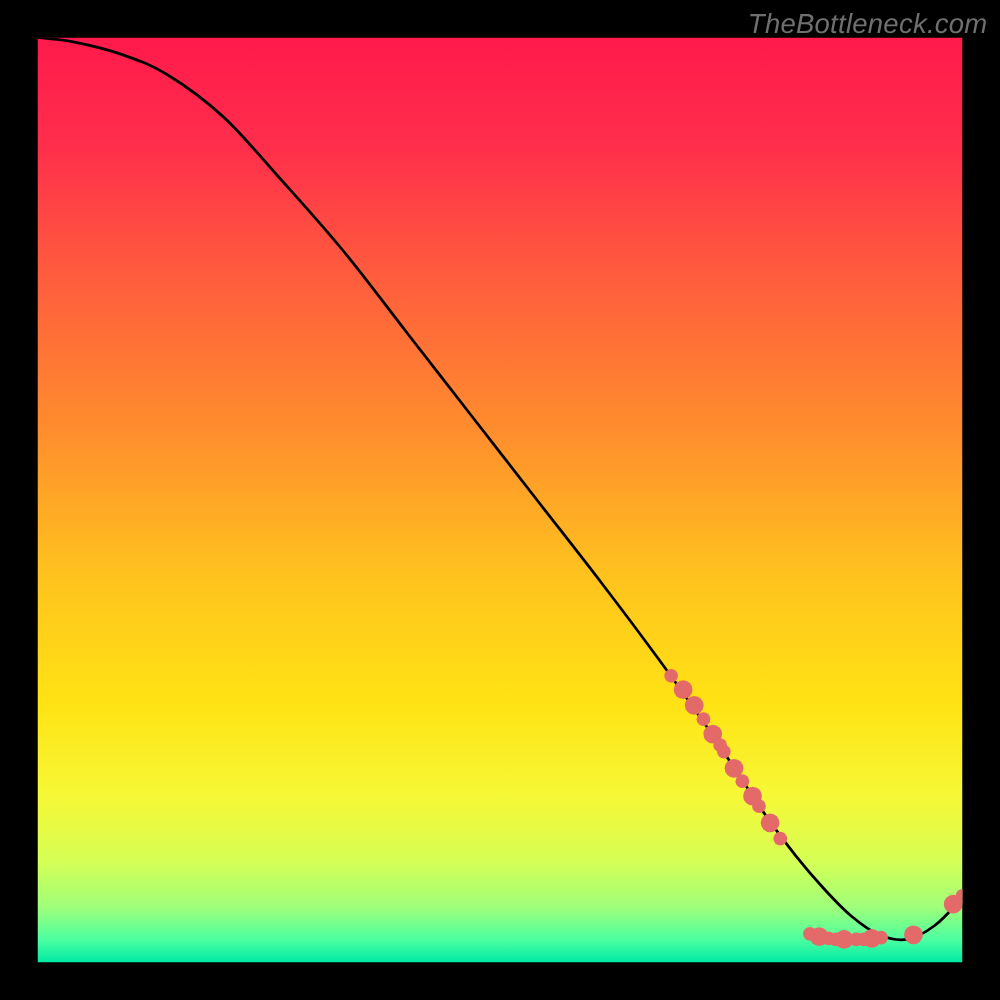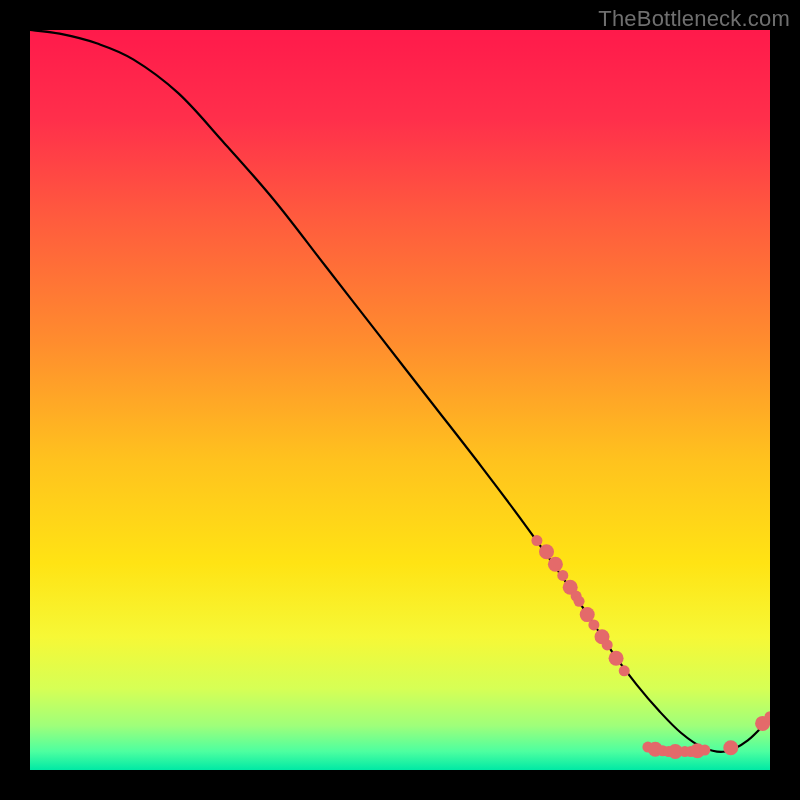--- a/index.html
+++ b/index.html
@@ -8,20 +8,21 @@
     width: 800px;
     height: 800px;
     background: #000000;
     overflow: hidden;
     font-family: Arial, Helvetica, sans-serif;
   }
   .stage {
     position: relative;
     width: 800px;
     height: 588px;
+    font-style: italic;
   }
   .plot {
     position: absolute;
     left: 30px;
     top: 30px;
     width: 740px;
     height: 740px;
   }
   .watermark {
     position: absolute;

